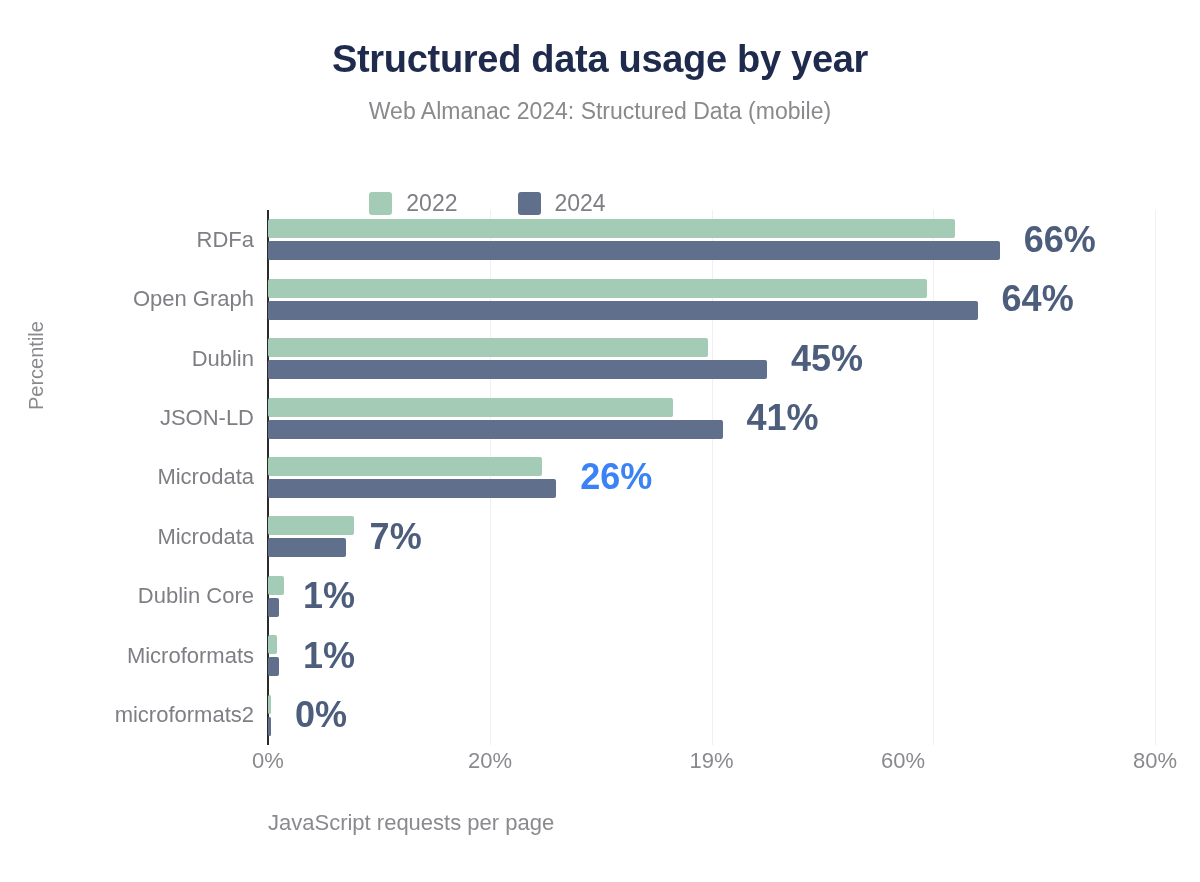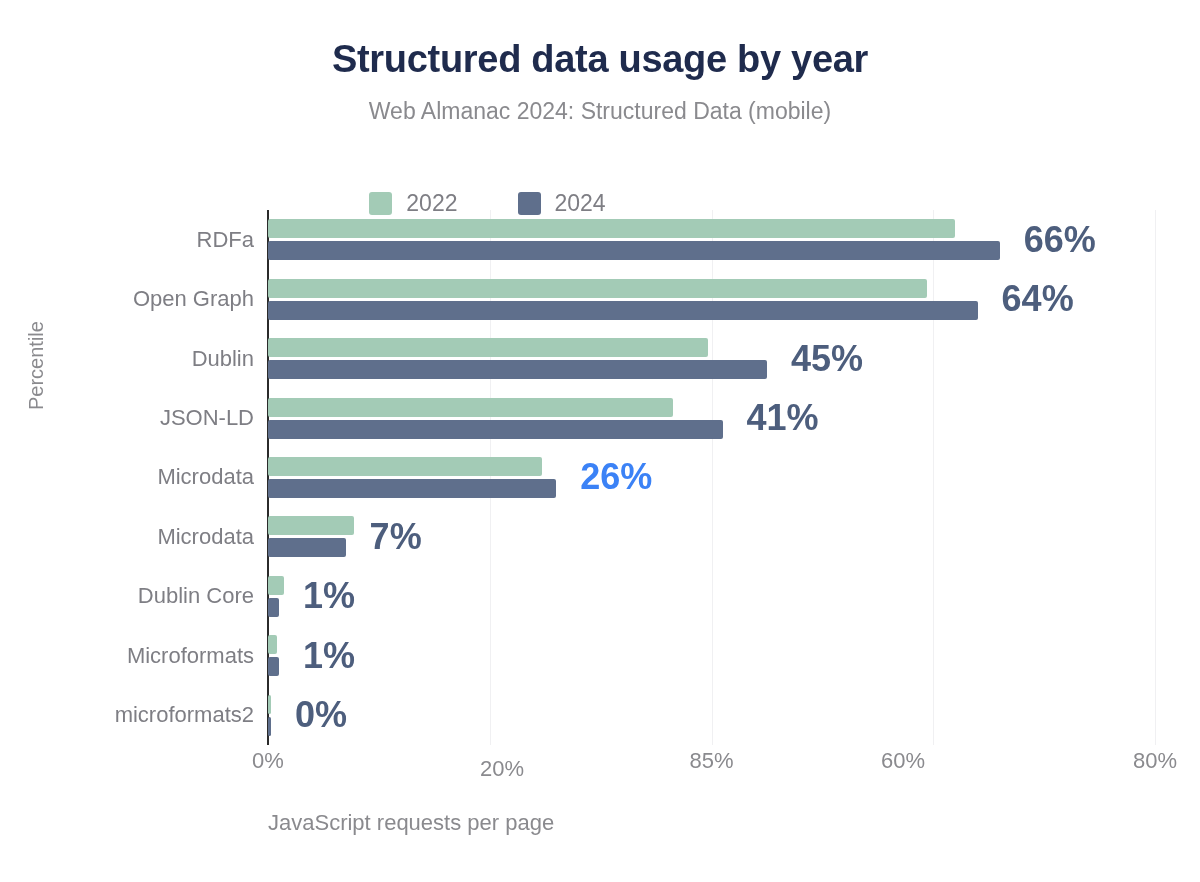--- a/index.html
+++ b/index.html
@@ -251,21 +251,21 @@
           <div class="row-label">microformats2</div>
           <div class="bar bar-2022" style="width: 3.32625px; background: rgb(163, 203, 182);"></div>
           <div class="bar bar-2024" style="width: 3px; background: rgb(95, 111, 140);"></div>
           <div class="value-label" style="left: 27px; color: rgb(77, 94, 125);">0%</div>
         </div>
       </div>
   </div>
 
   <div class="x-ticks">
       <div class="x-tick" style="left: 0px;">0%</div>
-      <div class="x-tick" style="left: 234px; margin-top: 8px;">20%</div>
-      <div class="x-tick" style="left: 443.5px;">85%</div>
+      <div class="x-tick" style="left: 222px;">20%</div>
+      <div class="x-tick" style="left: 443.5px;">19%</div>
       <div class="x-tick" style="left: 635px;">60%</div>
       <div class="x-tick" style="left: 887px;">80%</div>
     </div>
   <div class="x-axis-title">JavaScript requests per page</div>
   <div class="y-axis-title">Percentile</div>
 
 </div>
 
 </body></html>

